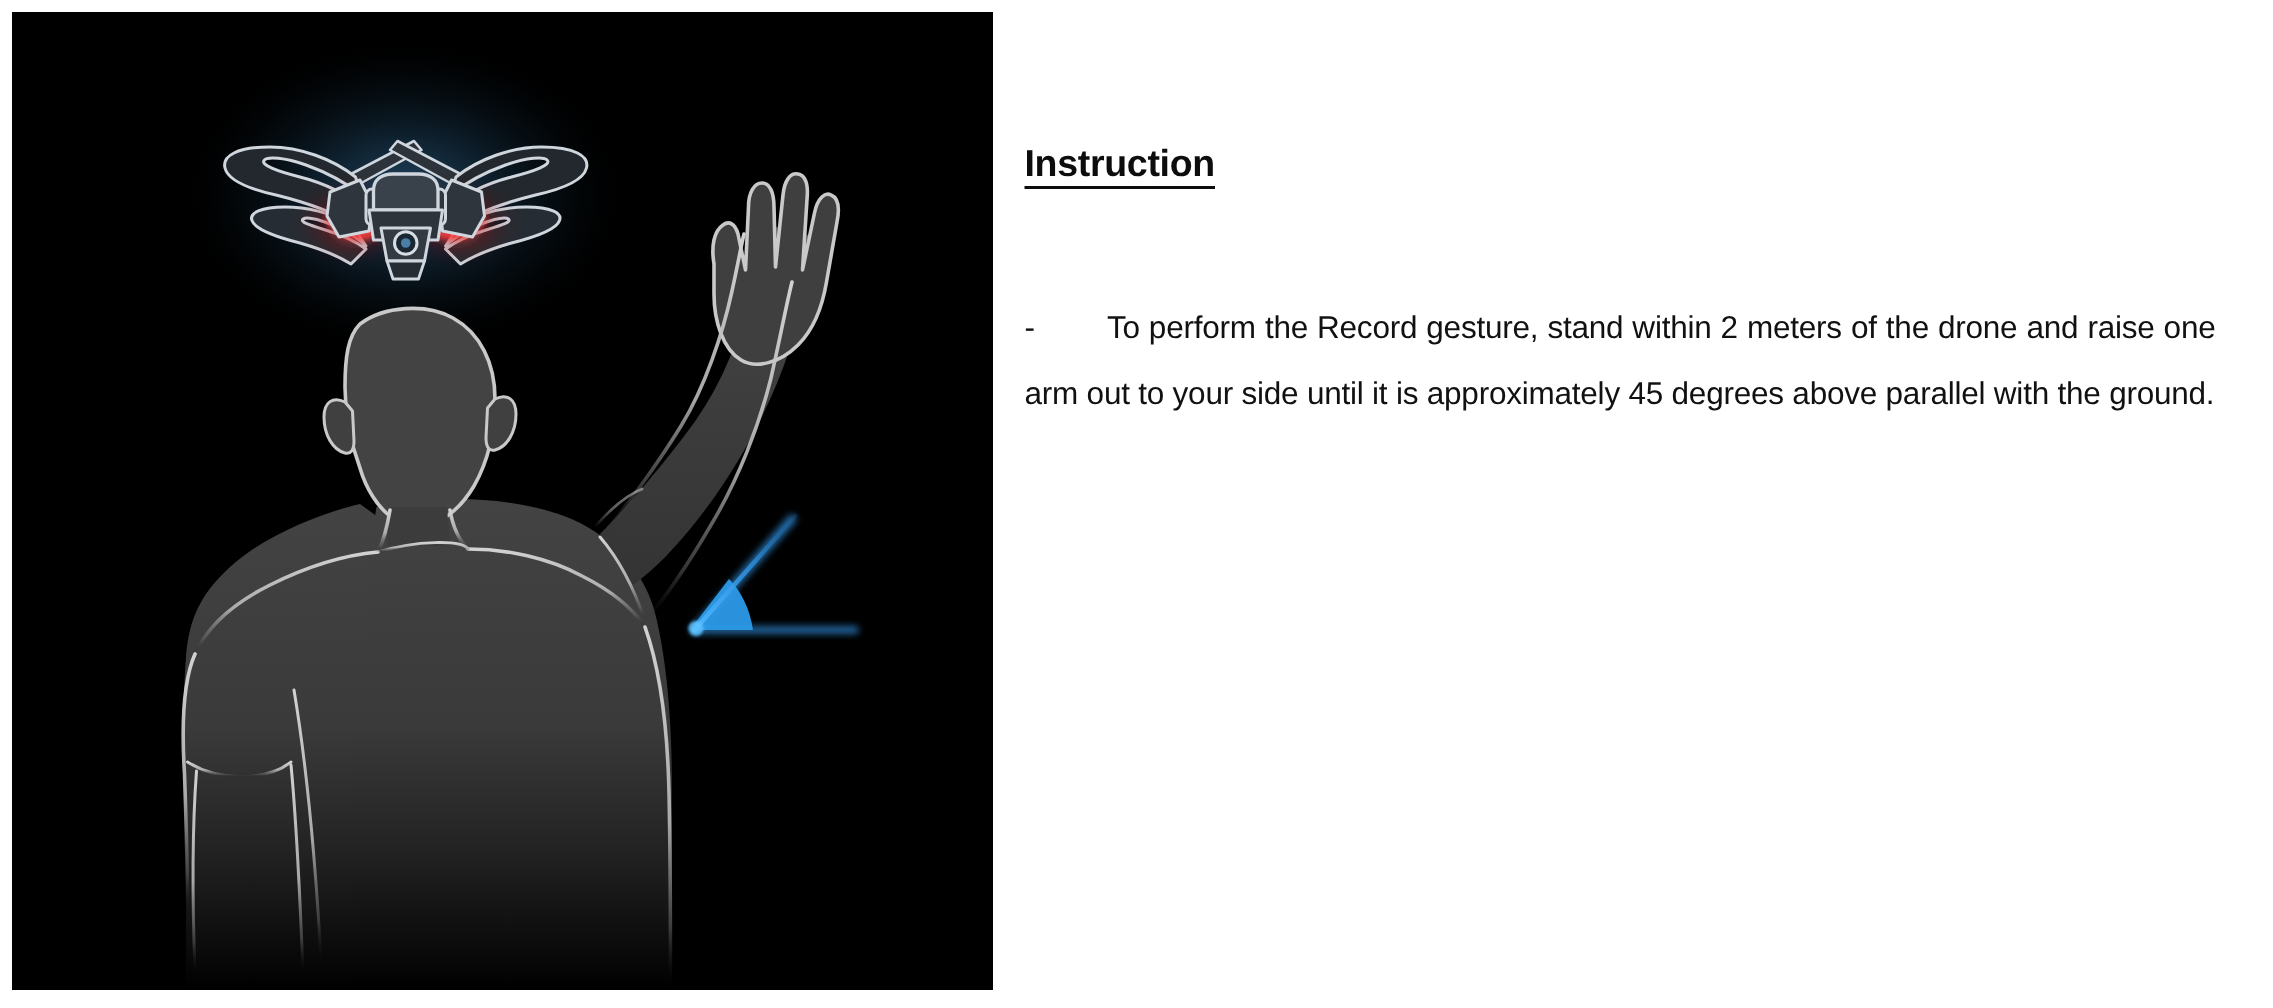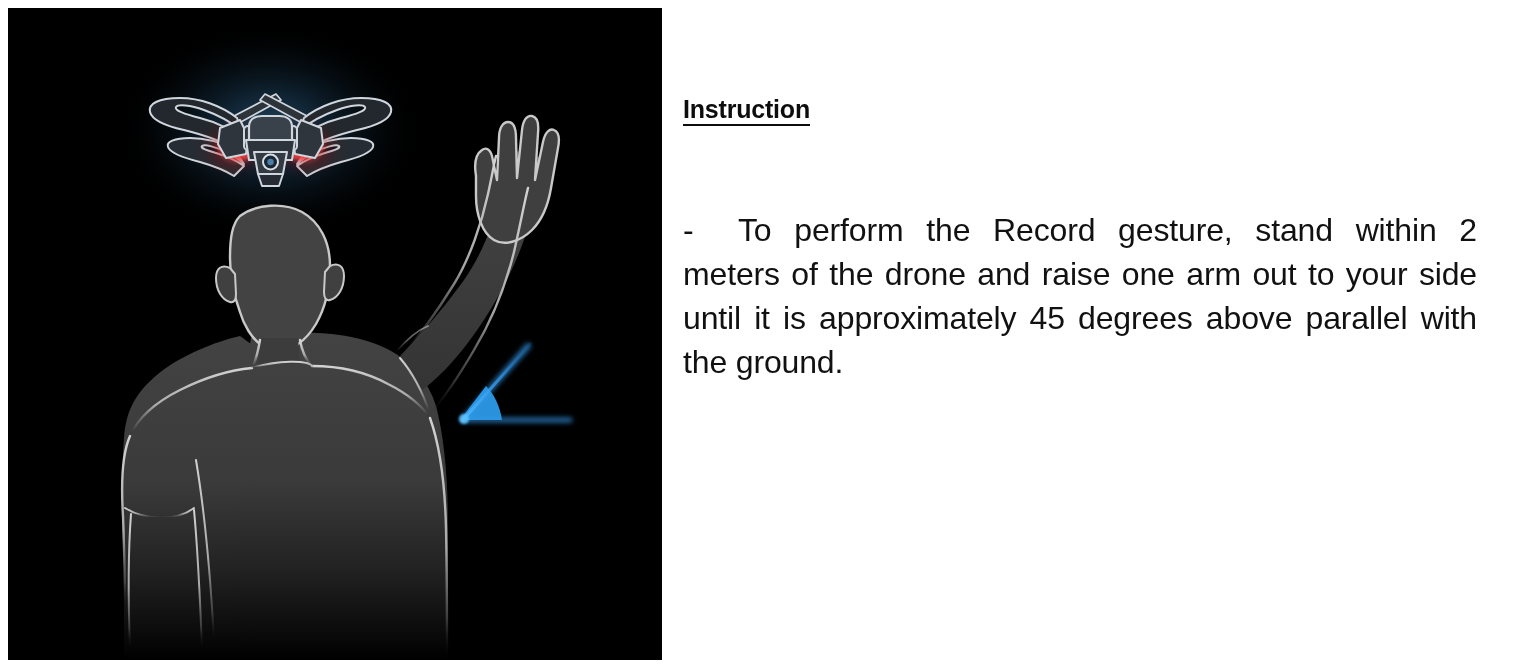--- a/index.html
+++ b/index.html
@@ -58,21 +58,21 @@
     letter-spacing: -0.2px;
     border-bottom: 2px solid #0d0d0d;
     display: inline-block;
     padding-bottom: 2px;
     line-height: 1.05;
   }
   .para {
     position: absolute;
     left: 5px;
     width: 794px;
-    font-size: 32px;
+    font-size: 21px;
     line-height: 44px;
     color: #111111;
     text-align: justify;
     text-justify: inter-word;
     letter-spacing: -0.15px;
   }
   #para-1 { top: 176px; }
   #para-2 { top: 352px; }
   .dash-marker {
     display: inline-block;

